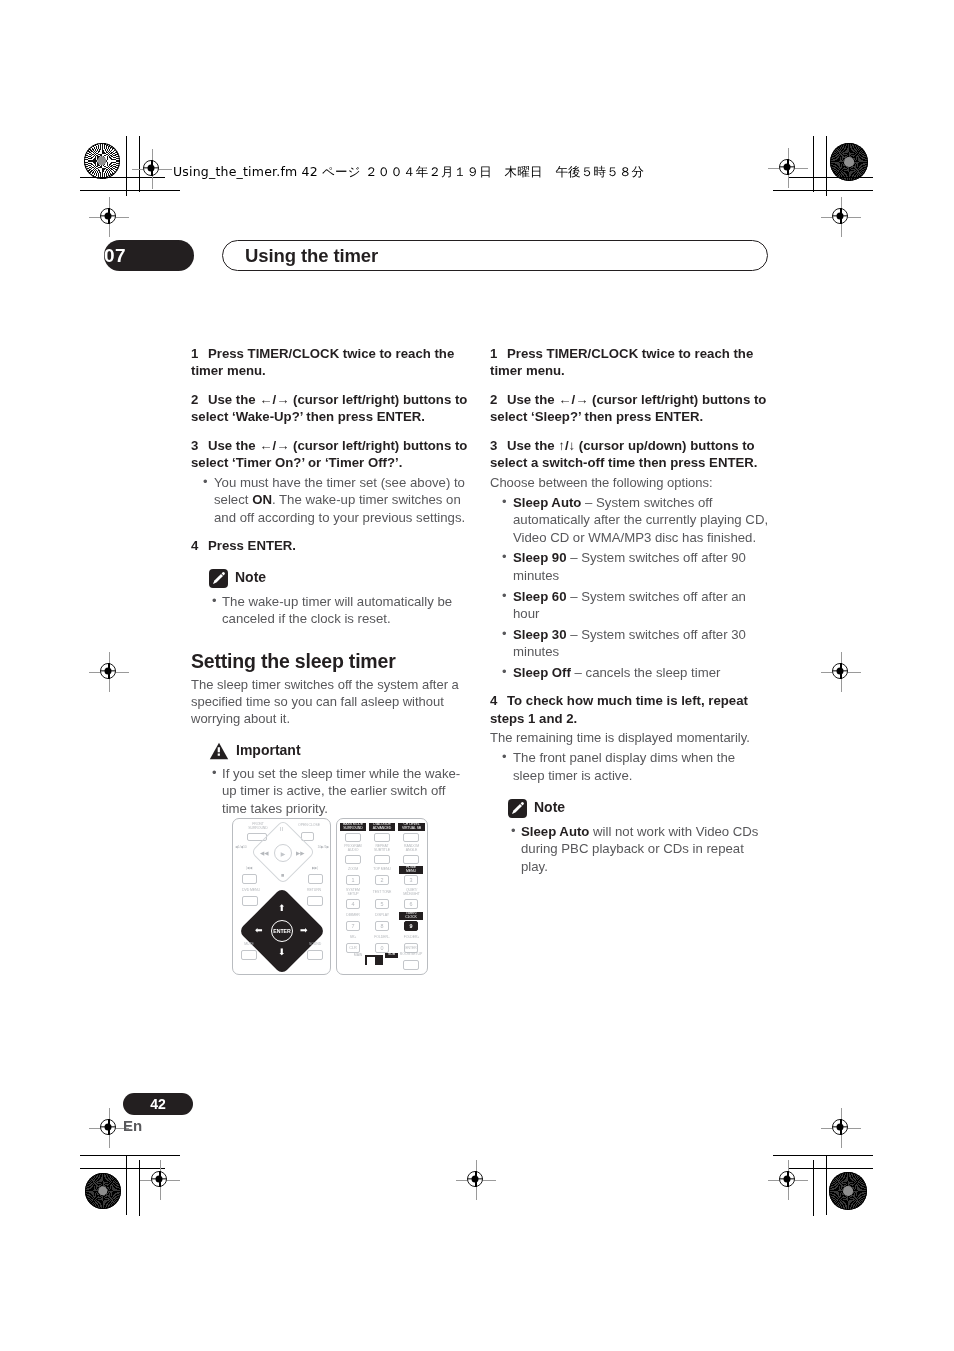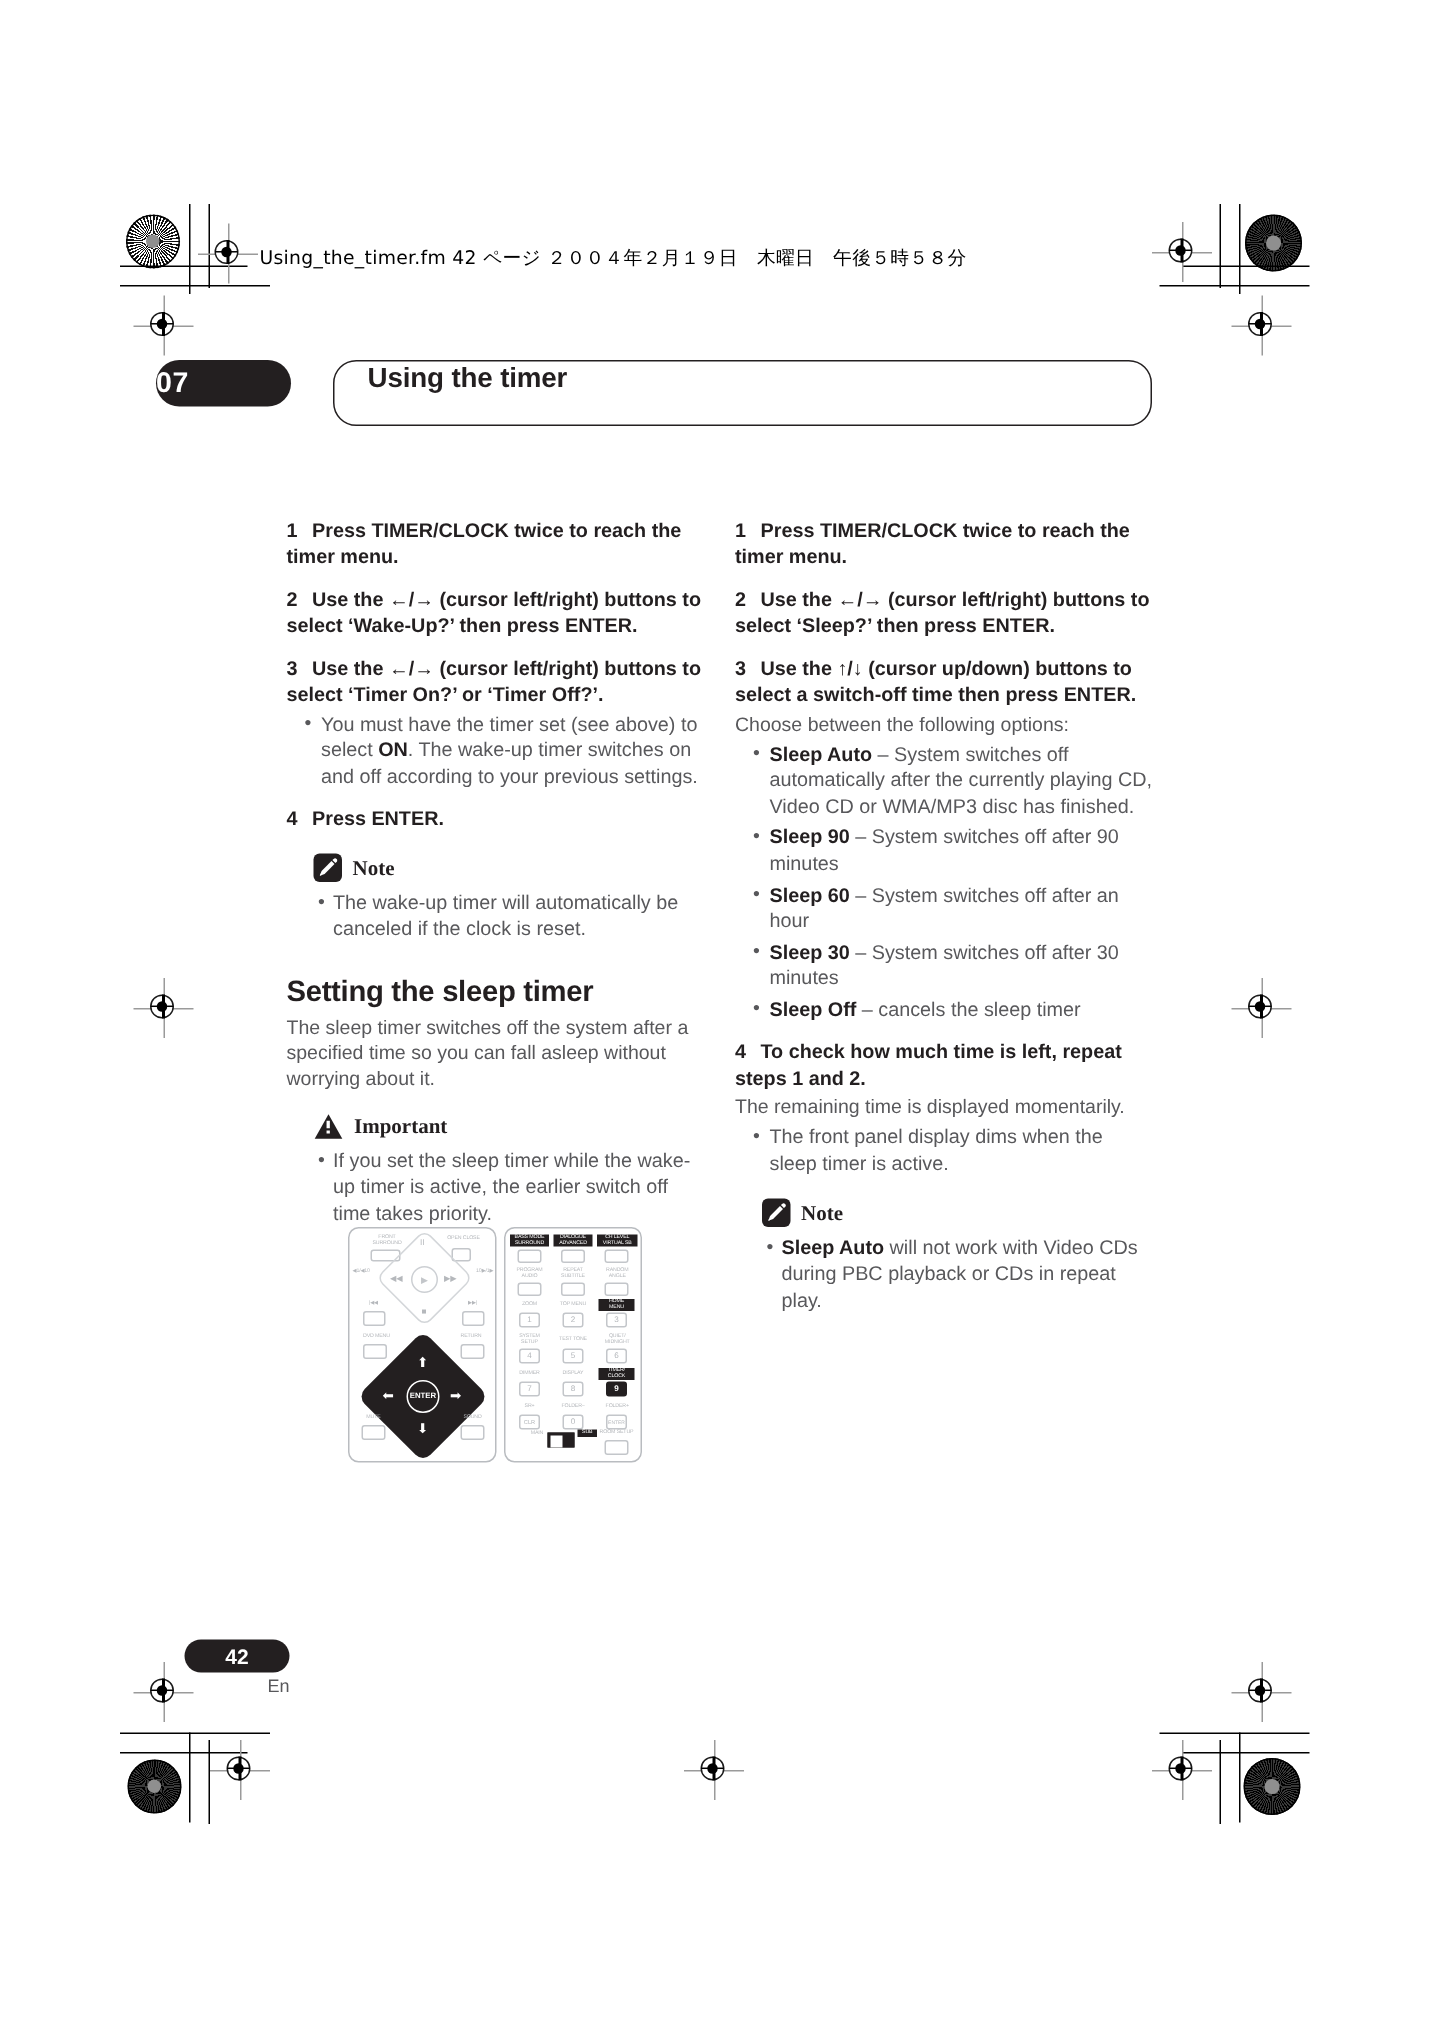--- a/index.html
+++ b/index.html
@@ -74,24 +74,24 @@
     position: absolute; left: 0; top: 0;
     width: 90px; height: 31px; border-radius: 15.5px;
     background: #231f20;
     display: flex; align-items: center; 
   }
   .chapter-num {
     color: #fff; font-weight: bold; font-size: 19px;
     font-family: "Liberation Sans", sans-serif; letter-spacing: 0.5px;
   }
   .chapter-title-box {
-    position: absolute; left: 118px; top: 0; right: 0; height: 44px;
+    position: absolute; left: 118px; top: 0; right: 0; height: 31px;
     border: 1.6px solid #231f20; border-radius: 15.5px;
     box-sizing: border-box;
-    display: flex; align-items: flex-start;
+    display: flex; align-items: center;
     padding-left: 22px;
     background: #fff;
   }
   .chapter-title {
     font-size: 18.5px; font-weight: bold; color: #231f20;
     letter-spacing: -0.1px;
   }
 
   
   .col { position: absolute; top: 345px; width: 280px; }
@@ -119,21 +119,21 @@
   }
   ul.bullets li::before {
     content: "\2022"; position: absolute; left: 3px; top: -1px;
     color: #58585b; font-size: 13px;
   }
   ul.bullets.indent { margin-left: 9px; }
   ul.bullets li b, ul.bullets li strong { color: #231f20; font-weight: bold; }
 
   
   .callout { margin: 14px 0 10px 18px; }
-  .callout-head { display: flex; align-items: flex-end; gap: 7px; margin-bottom: 5px; font-family: Liberation Serif, serif; }
+  .callout-head { display: flex; align-items: flex-start; gap: 7px; margin-bottom: 5px; }
   .callout-head .label { font-size: 14px; font-weight: bold; color: #231f20; }
 
   .icon-note {
     width: 19px; height: 19px; border-radius: 4px;
     background: #231f20; position: relative; flex: none;
   }
   .icon-note svg { position: absolute; left: 3px; top: 3px; }
 
   .icon-important {
     width: 20px; height: 18px; position: relative; flex: none;
@@ -227,21 +227,21 @@
 
   
   .page-badge {
     position: absolute; left: 123px; top: 1093px;
     width: 70px; height: 22px; border-radius: 11px;
     background: #231f20; display: flex; align-items: center; justify-content: center;
   }
   .page-badge span { color: #fff; font-weight: bold; font-size: 14px; }
   .page-lang {
     position: absolute; left: 123px; top: 1117px; width: 70px;
-    text-align: right; font-size: 12px; color: #58585b;
+    text-align: left; font-size: 15px; color: #58585b; font-weight: bold;
   }
 </style>
 </head>
 <body>
 
 <div class="page">
 
   <div class="reg-star" style="left:84px; top:143px; width:36px; height:36px;"></div>
   <div class="reg-star dark" style="left:830px; top:143px; width:38px; height:38px;"></div>
   <div class="reg-star dark" style="left:85px; top:1173px; width:36px; height:36px;"></div>

